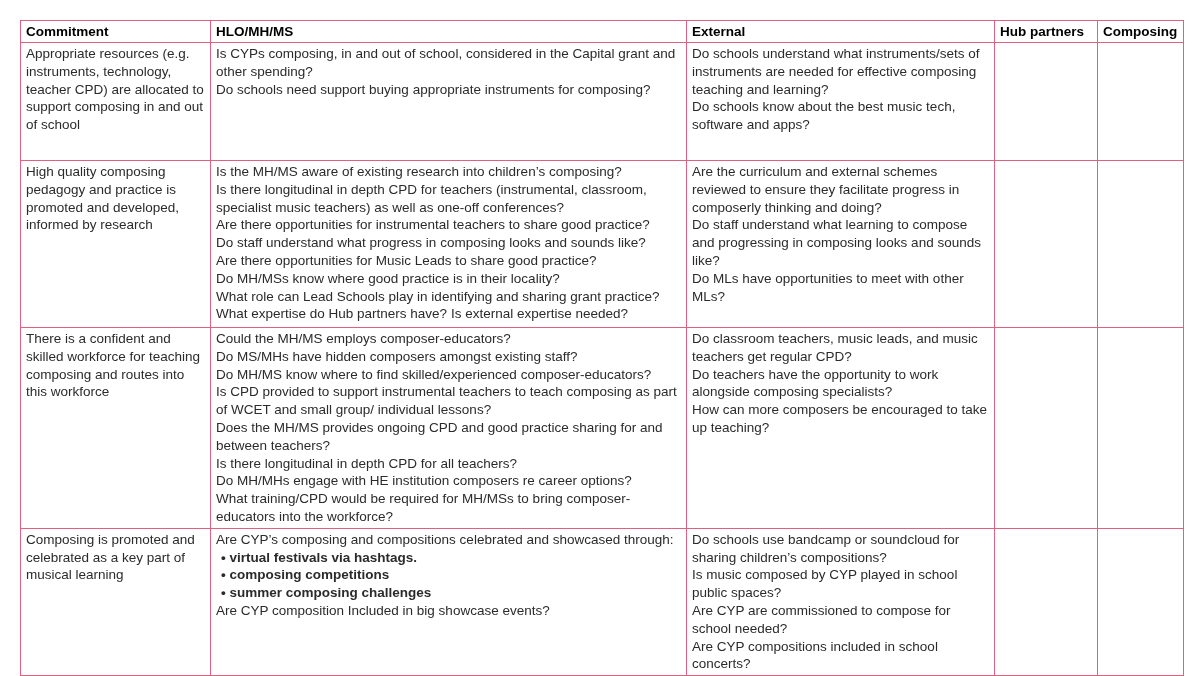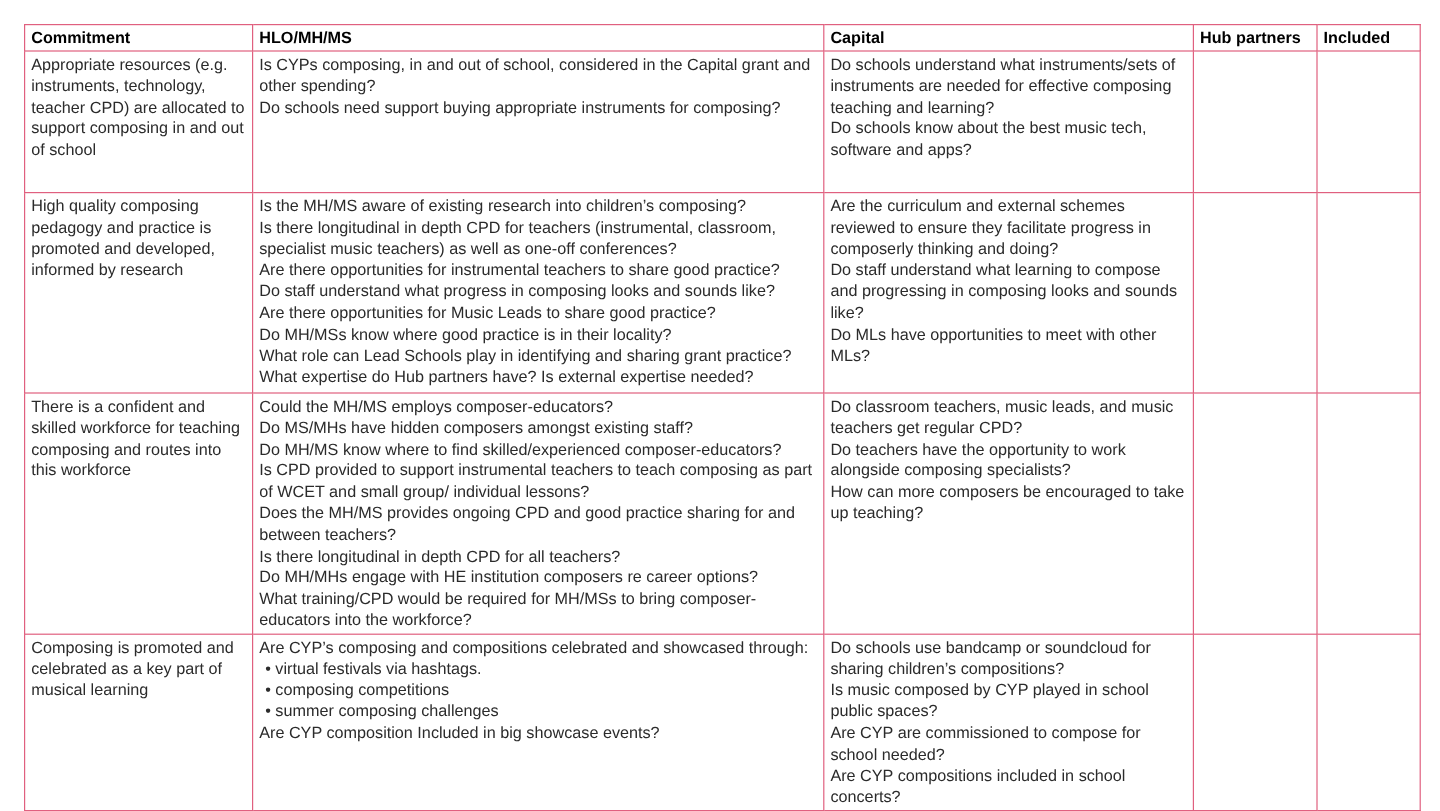--- a/index.html
+++ b/index.html
@@ -34,42 +34,42 @@
     font-size: 13.5px;
     line-height: 17.8px;
     color: var(--body_text, #2b2b2b);
     padding: 2px 4px 2px 5px;
   }
   tr.r0 { height: 118px; }
   tr.r1 { height: 167px; }
   tr.r2 { height: 150px; }
   tr.r3 { height: 147px; margin-top: 33px; }
   .cell-line { }
-  .bullet-line { padding-left: 17px; text-indent: -12px; }
+  .bullet-line { padding-left: 17px; text-indent: -12px; font-weight: bold; }
 </style>
 </head>
 <body>
 
 <div class="page">
   <div class="table-wrap">
     <table class="grid">
       <colgroup>
         <col style="width:190px">
         <col style="width:476px">
         <col style="width:308px">
         <col style="width:103px">
         <col style="width:86px">
       </colgroup>
       <thead>
         <tr>
             <th>Commitment</th>
             <th>HLO/MH/MS</th>
-            <th>Capital</th>
+            <th>External</th>
             <th>Hub partners</th>
-            <th>Included</th>
+            <th>Composing</th>
           </tr>
       </thead>
       <tbody>
           <tr class="r0">
             <td>Appropriate resources (e.g. instruments, technology, teacher CPD) are allocated to support composing in and out of school</td>
             <td>
               <div class="cell-line">Is CYPs composing, in and out of school, considered in the Capital grant and other spending?</div>
               <div class="cell-line">Do schools need support buying appropriate instruments for composing?</div>
             </td>
             <td>

